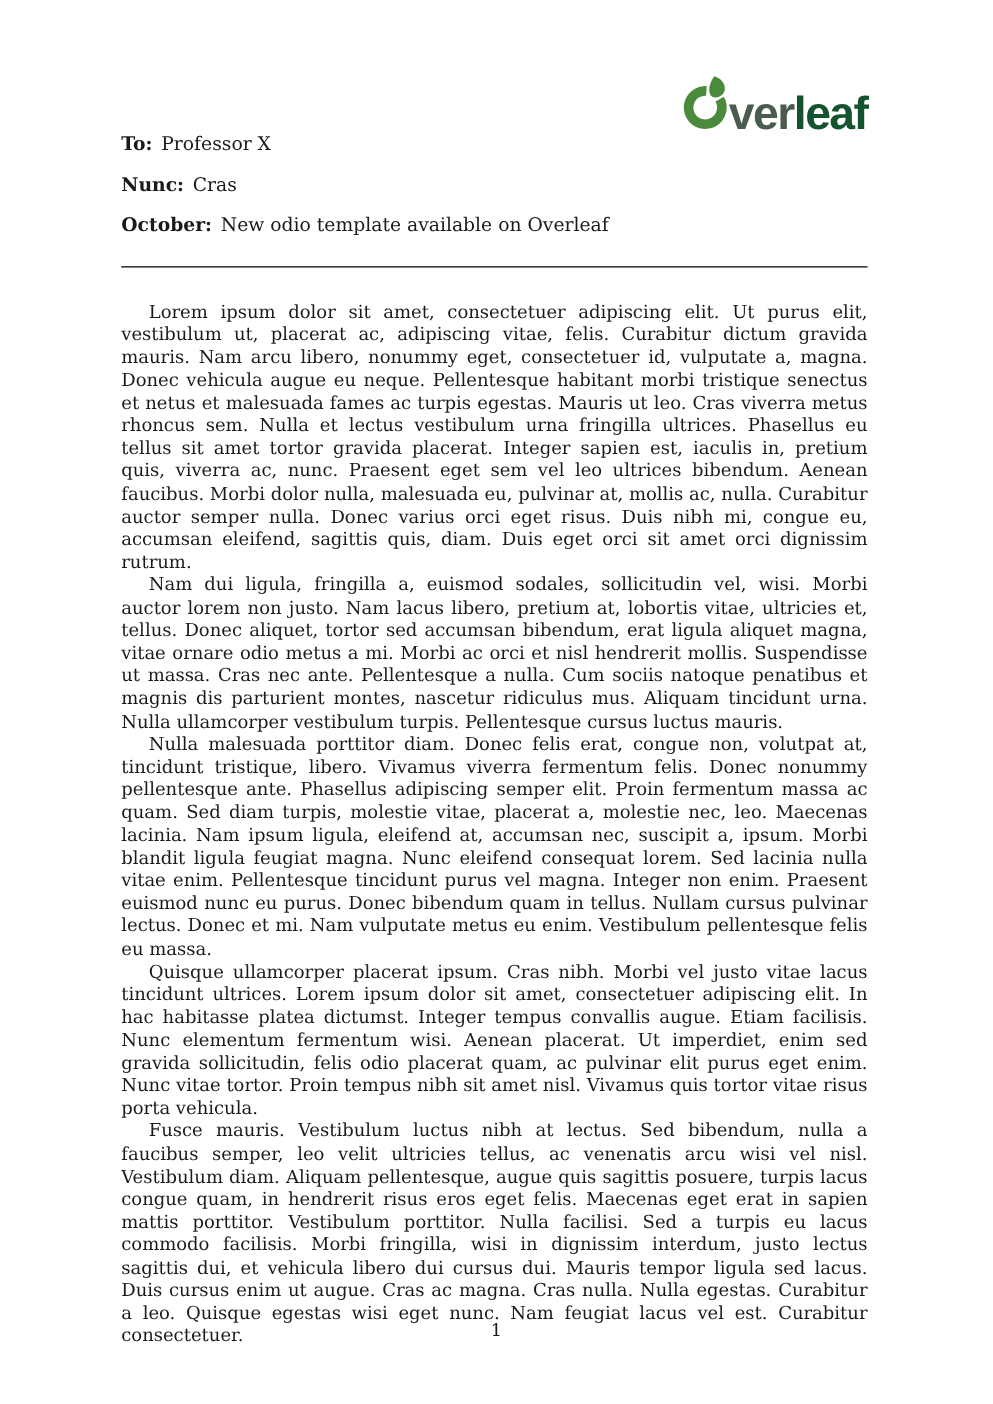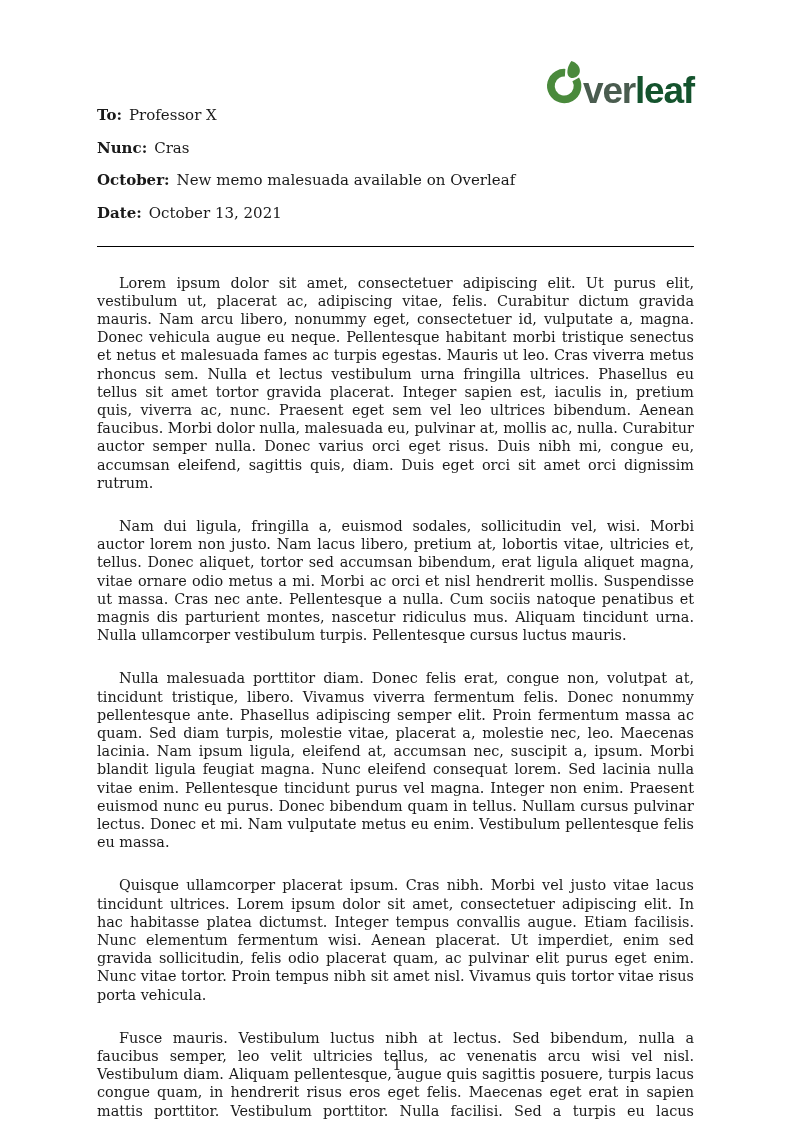--- a/index.html
+++ b/index.html
@@ -56,21 +56,21 @@
     width: 100%;
   }
 
   
   .body-text {
     margin-top: 27px;
     font-size: 14.4px;
     line-height: 18.2px;
     text-align: justify;
   }
-  .body-text p { text-indent: 22px; margin-top: 25px; }
+  .body-text p { text-indent: 22px; }
 
   
   .page-footer {
     position: absolute;
     bottom: 50px;
     left: 0;
     width: 794px;
     text-align: center;
     font-size: 14px;
   }
@@ -92,24 +92,21 @@
   </header>
 
   <section class="memo-head">
     <div class="field">
       <span class="label">To:</span><span class="value">Professor X</span>
     </div>
     <div class="field">
       <span class="label">Nunc:</span><span class="value">Cras</span>
     </div>
     <div class="field">
-      <span class="label">October:</span><span class="value">New memo malesuada available on Overleaf</span>
-    </div>
-    <div class="field">
-      <span class="label">Date:</span><span class="value">October 13, 2021</span>
+      <span class="label">October:</span><span class="value">New odio template available on Overleaf</span>
     </div>
   </section>
 
   <hr class="rule">
 
   <main class="body-text">
     <p>Lorem ipsum dolor sit amet, consectetuer adipiscing elit. Ut purus elit, vestibulum ut, placerat ac, adipiscing vitae, felis. Curabitur dictum gravida mauris. Nam arcu libero, nonummy eget, consectetuer id, vulputate a, magna. Donec vehicula augue eu neque. Pellentesque habitant morbi tristique senectus et netus et malesuada fames ac turpis egestas. Mauris ut leo. Cras viverra metus rhoncus sem. Nulla et lectus vestibulum urna fringilla ultrices. Phasellus eu tellus sit amet tortor gravida placerat. Integer sapien est, iaculis in, pretium quis, viverra ac, nunc. Praesent eget sem vel leo ultrices bibendum. Aenean faucibus. Morbi dolor nulla, malesuada eu, pulvinar at, mollis ac, nulla. Curabitur auctor semper nulla. Donec varius orci eget risus. Duis nibh mi, congue eu, accumsan eleifend, sagittis quis, diam. Duis eget orci sit amet orci dignissim rutrum.</p>
     <p>Nam dui ligula, fringilla a, euismod sodales, sollicitudin vel, wisi. Morbi auctor lorem non justo. Nam lacus libero, pretium at, lobortis vitae, ultricies et, tellus. Donec aliquet, tortor sed accumsan bibendum, erat ligula aliquet magna, vitae ornare odio metus a mi. Morbi ac orci et nisl hendrerit mollis. Suspendisse ut massa. Cras nec ante. Pellentesque a nulla. Cum sociis natoque penatibus et magnis dis parturient montes, nascetur ridiculus mus. Aliquam tincidunt urna. Nulla ullamcorper vestibulum turpis. Pellentesque cursus luctus mauris.</p>
     <p>Nulla malesuada porttitor diam. Donec felis erat, congue non, volutpat at, tincidunt tristique, libero. Vivamus viverra fermentum felis. Donec nonummy pellentesque ante. Phasellus adipiscing semper elit. Proin fermentum massa ac quam. Sed diam turpis, molestie vitae, placerat a, molestie nec, leo. Maecenas lacinia. Nam ipsum ligula, eleifend at, accumsan nec, suscipit a, ipsum. Morbi blandit ligula feugiat magna. Nunc eleifend consequat lorem. Sed lacinia nulla vitae enim. Pellentesque tincidunt purus vel magna. Integer non enim. Praesent euismod nunc eu purus. Donec bibendum quam in tellus. Nullam cursus pulvinar lectus. Donec et mi. Nam vulputate metus eu enim. Vestibulum pellentesque felis eu massa.</p>
     <p>Quisque ullamcorper placerat ipsum. Cras nibh. Morbi vel justo vitae lacus tincidunt ultrices. Lorem ipsum dolor sit amet, consectetuer adipiscing elit. In hac habitasse platea dictumst. Integer tempus convallis augue. Etiam facilisis. Nunc elementum fermentum wisi. Aenean placerat. Ut imperdiet, enim sed gravida sollicitudin, felis odio placerat quam, ac pulvinar elit purus eget enim. Nunc vitae tortor. Proin tempus nibh sit amet nisl. Vivamus quis tortor vitae risus porta vehicula.</p>

